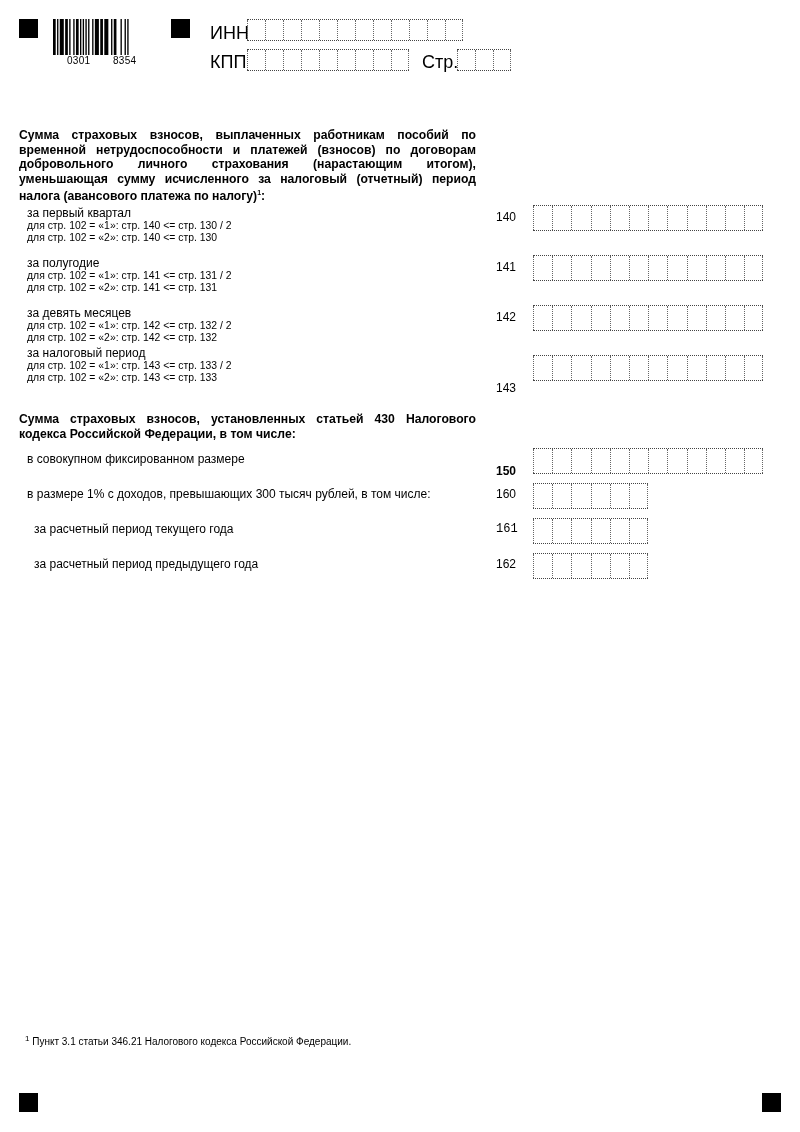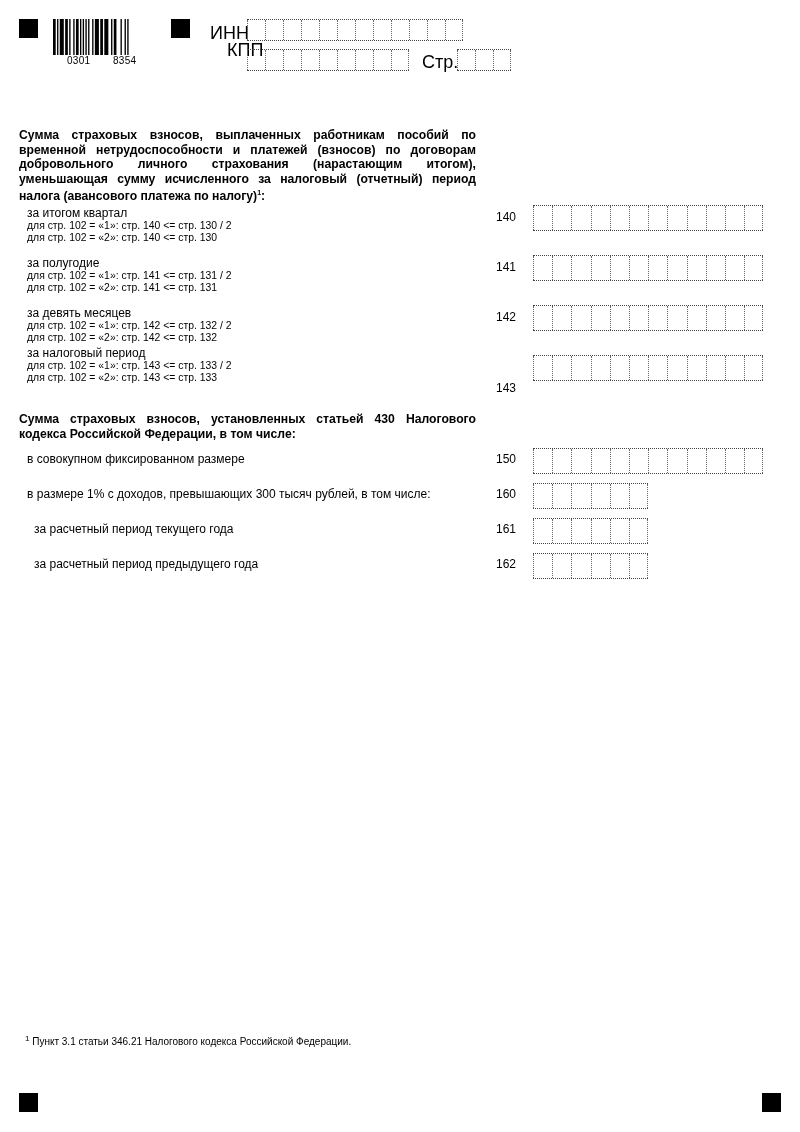--- a/index.html
+++ b/index.html
@@ -68,21 +68,21 @@
     <div class="cell"></div>
     <div class="cell"></div>
     <div class="cell"></div>
     <div class="cell"></div>
     <div class="cell"></div>
     <div class="cell"></div>
     <div class="cell"></div>
     <div class="cell"></div>
   </div>
 
-<span class="hdr-label" style="left:210px;top:40px;margin-left:17px;">КПП</span>
+<span class="hdr-label" style="left:210px;top:52px;">КПП</span>
 <div class="cells" style="left:247px;top:49px;">
     <div class="cell"></div>
     <div class="cell"></div>
     <div class="cell"></div>
     <div class="cell"></div>
     <div class="cell"></div>
     <div class="cell"></div>
     <div class="cell"></div>
     <div class="cell"></div>
     <div class="cell"></div>
@@ -91,21 +91,21 @@
 <span class="hdr-label" style="left:422px;top:52px;">Стр.</span>
 <div class="cells" style="left:457px;top:49px;">
     <div class="cell"></div>
     <div class="cell"></div>
     <div class="cell"></div>
   </div>
 
 <div class="para" style="top:128px;"><span>Сумма страховых взносов, выплаченных работникам пособий по временной нетрудоспособности и платежей (взносов) по договорам добровольного личного страхования (нарастающим итогом), уменьшающая сумму исчисленного за налоговый (отчетный) период налога (авансового платежа по налогу)</span><sup>1</sup><span>:</span></div>
 
 <div class="item" style="top:207px;">
-  <div>за итогом квартал</div>
+  <div>за первый квартал</div>
   <div class="sub">для стр. 102 = «1»: стр. 140 &lt;= стр. 130 / 2</div>
   <div class="sub">для стр. 102 = «2»: стр. 140 &lt;= стр. 130</div>
 </div>
 <span class="code" style="top:210px;">140</span>
 <div class="cells tall" style="left:533px;top:205px;">
     <div class="cell"></div>
     <div class="cell"></div>
     <div class="cell"></div>
     <div class="cell"></div>
     <div class="cell"></div>
@@ -177,21 +177,21 @@
     <div class="cell"></div>
     <div class="cell"></div>
     <div class="cell"></div>
     <div class="cell"></div>
     <div class="cell"></div>
   </div>
 
 <div class="para" style="top:412px;">Сумма страховых взносов, установленных статьей 430 Налогового кодекса Российской Федерации, в том числе:</div>
 
 <div class="item" style="top:453px;">в совокупном фиксированном размере</div>
-<span class="code" style="top:452px;">150</span>
+<span class="code" style="top:464px;font-weight:bold;">150</span>
 <div class="cells tall" style="left:533px;top:448px;">
     <div class="cell"></div>
     <div class="cell"></div>
     <div class="cell"></div>
     <div class="cell"></div>
     <div class="cell"></div>
     <div class="cell"></div>
     <div class="cell"></div>
     <div class="cell"></div>
     <div class="cell"></div>
@@ -205,21 +205,21 @@
 <div class="cells tall" style="left:533px;top:483px;">
     <div class="cell"></div>
     <div class="cell"></div>
     <div class="cell"></div>
     <div class="cell"></div>
     <div class="cell"></div>
     <div class="cell"></div>
   </div>
 
 <div class="item" style="left:34px;top:523px;">за расчетный период текущего года</div>
-<span class="code" style="top:522px;">161</span>
+<span class="code" style="top:522px;font-family:Liberation Mono, monospace;">161</span>
 <div class="cells tall" style="left:533px;top:518px;">
     <div class="cell"></div>
     <div class="cell"></div>
     <div class="cell"></div>
     <div class="cell"></div>
     <div class="cell"></div>
     <div class="cell"></div>
   </div>
 
 <div class="item" style="left:34px;top:558px;">за расчетный период предыдущего года</div>

